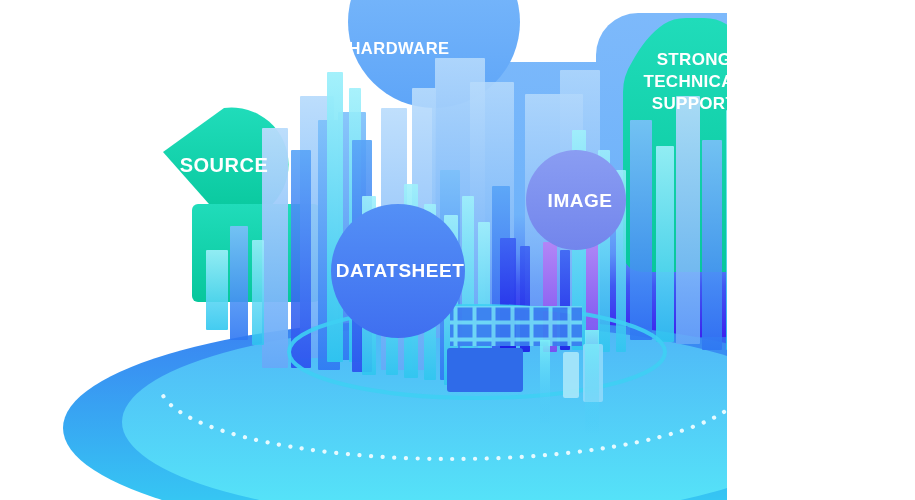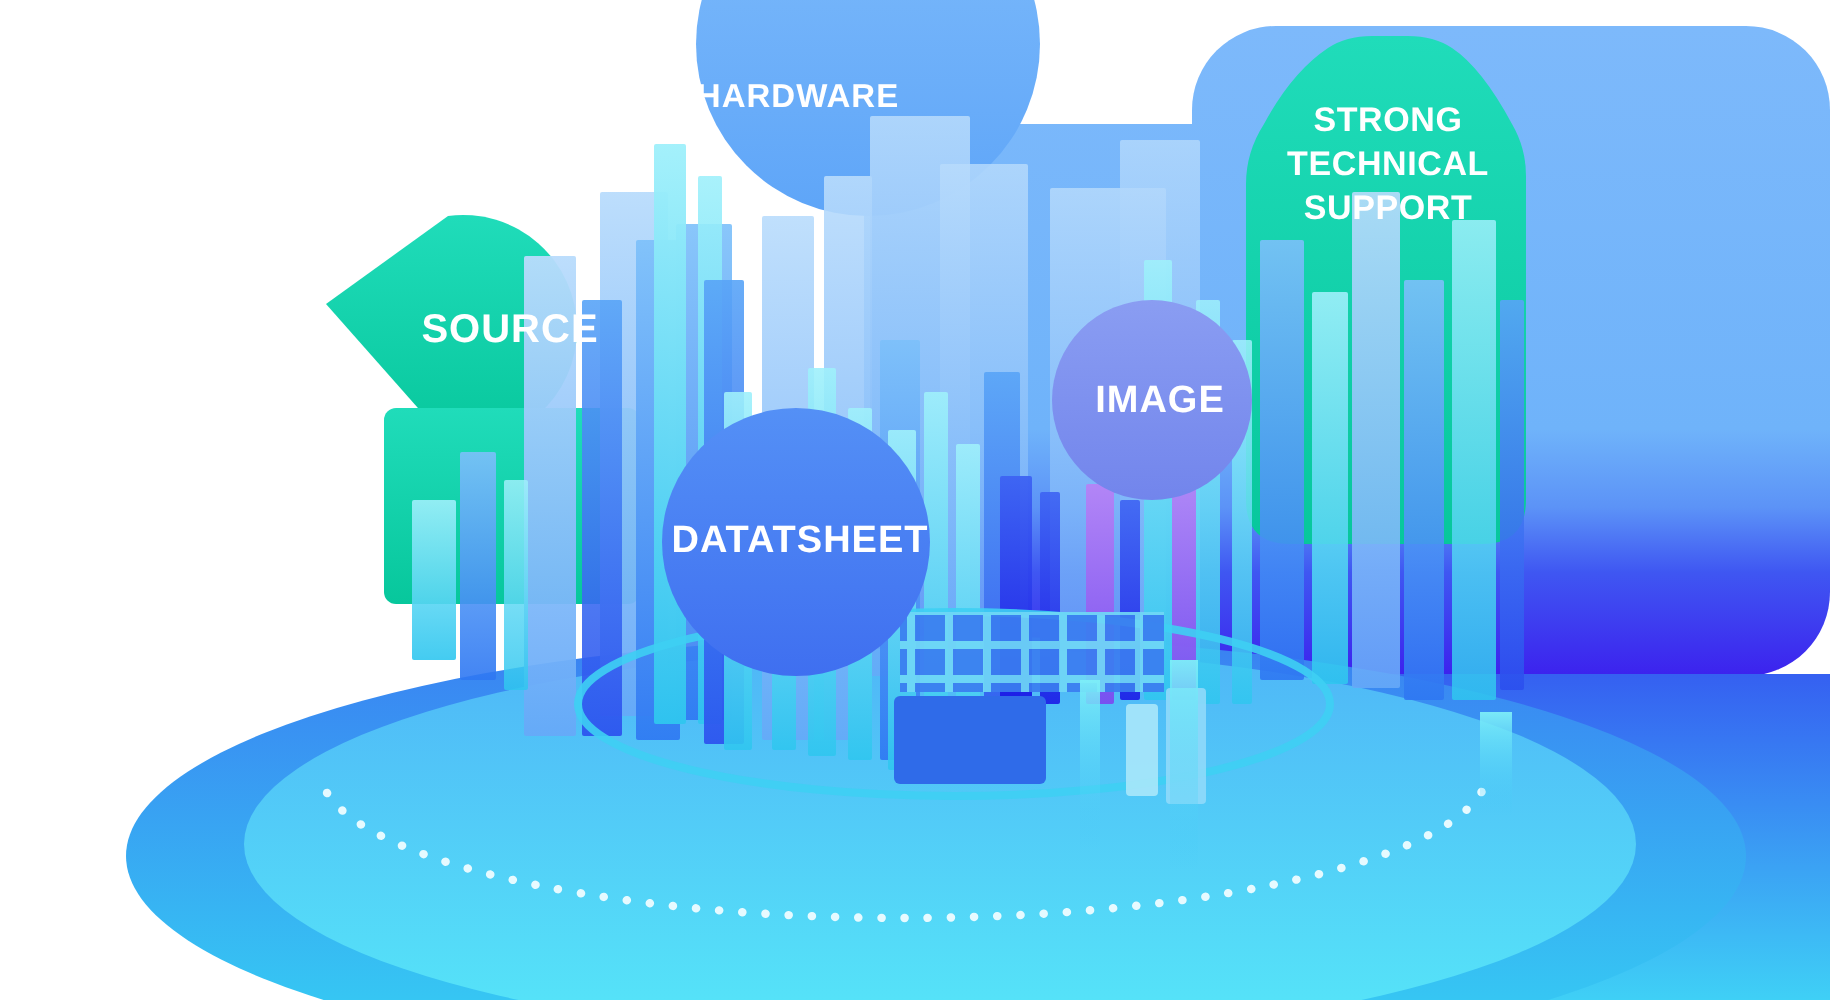--- a/index.html
+++ b/index.html
@@ -1,16 +1,16 @@
 <!DOCTYPE html>
 <html><head>
 <meta charset="utf-8">
 <style>
   html,body{margin:0;padding:0;background:#fff;}
-  .stage{position:relative;width:915px;height:500px;background:#ffffff;overflow:hidden;
+  .stage{position:relative;width:727px;height:500px;background:#ffffff;overflow:hidden;
          font-family:"Liberation Sans",sans-serif;}
   .stage svg{position:absolute;left:0;top:0;}
   .lbl{position:absolute;transform:translate(-50%,-50%);color:#ffffff;font-weight:700;
        text-align:center;letter-spacing:.5px;white-space:pre-line;line-height:1.28;
        pointer-events:none;}
   .lbl-hardware{font-size:16.5px;}
   .lbl-source{font-size:20px;}
   .lbl-support{font-size:17px;letter-spacing:.3px;}
   .lbl-datasheet{font-size:19px;}
   .lbl-image{font-size:19px;}
@@ -165,19 +165,19 @@
         <rect x="540" y="340" width="10" height="85" fill="url(#g-st)"></rect>
         <rect x="585" y="330" width="14" height="105" fill="url(#g-st)"></rect>
         <rect x="740" y="356" width="16" height="52" fill="url(#g-st)"></rect>
       </g>
 
   <circle cx="398" cy="271" r="67" fill="url(#g-ds)"></circle>
   <circle cx="576" cy="200" r="50" fill="url(#g-img)"></circle>
 </svg>
 
   <div class="lbl lbl-hardware" style="left:399px;top:49px;">HARDWARE</div>
-  <div class="lbl lbl-source" style="left:224px;top:166px;margin-left:31px;">SOURCE</div>
+  <div class="lbl lbl-source" style="left:224px;top:166px;">SOURCE</div>
   <div class="lbl lbl-datasheet" style="left:400px;top:271px;">DATATSHEET</div>
   <div class="lbl lbl-support" style="left:694px;top:82px;">STRONG
 TECHNICAL
 SUPPORT</div>
   <div class="lbl lbl-image" style="left:580px;top:201px;">IMAGE</div>
 </div>
 
 </body></html>

